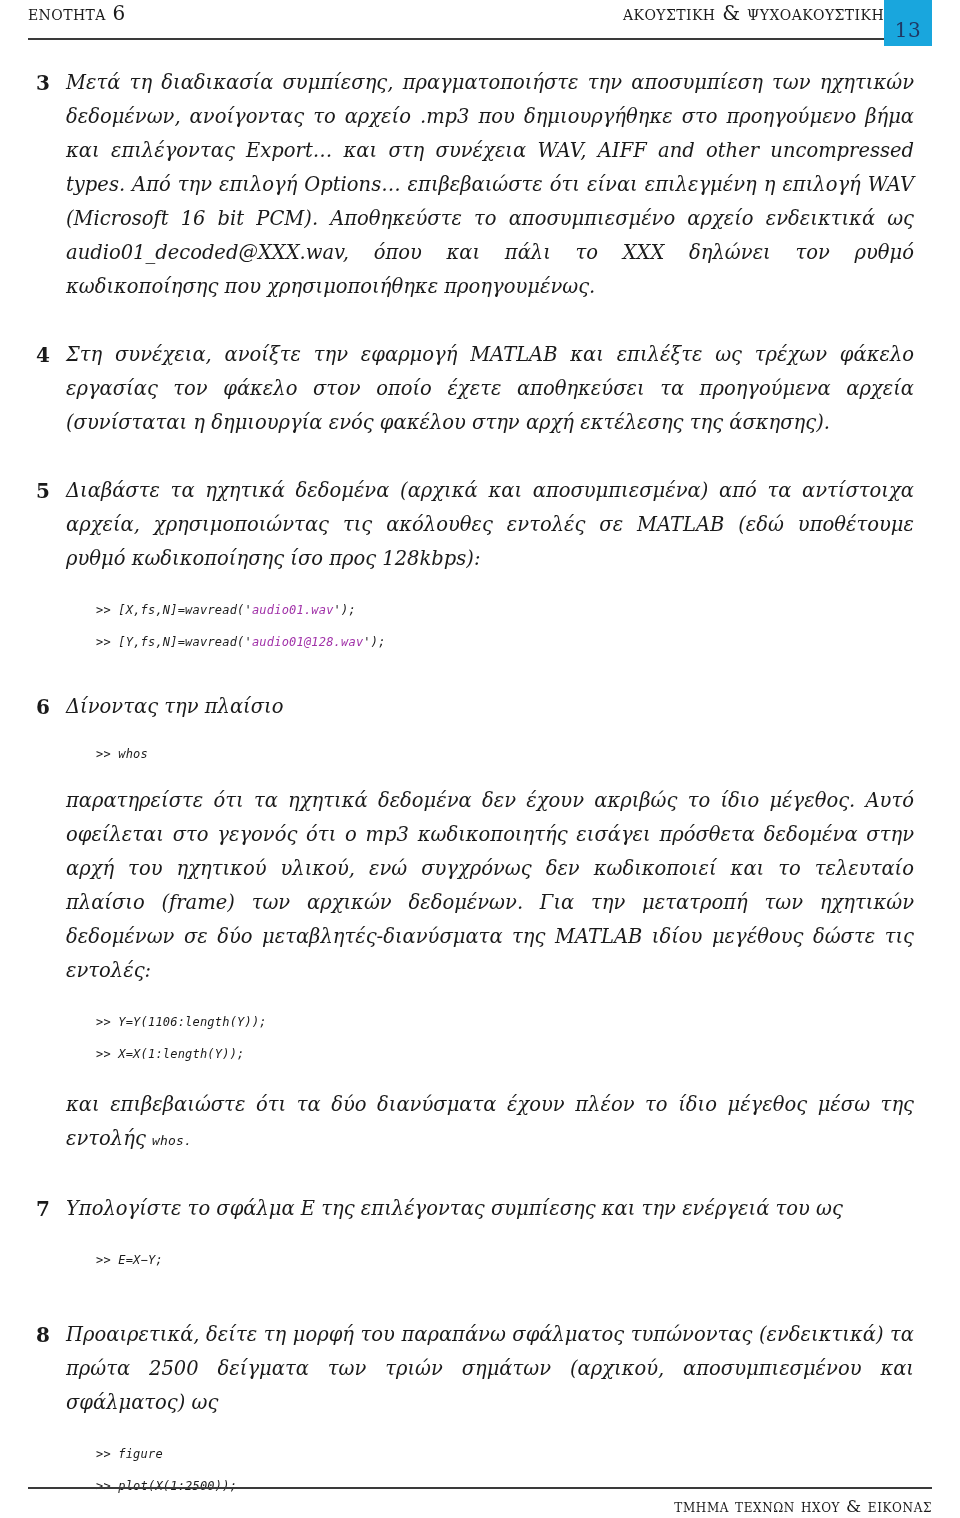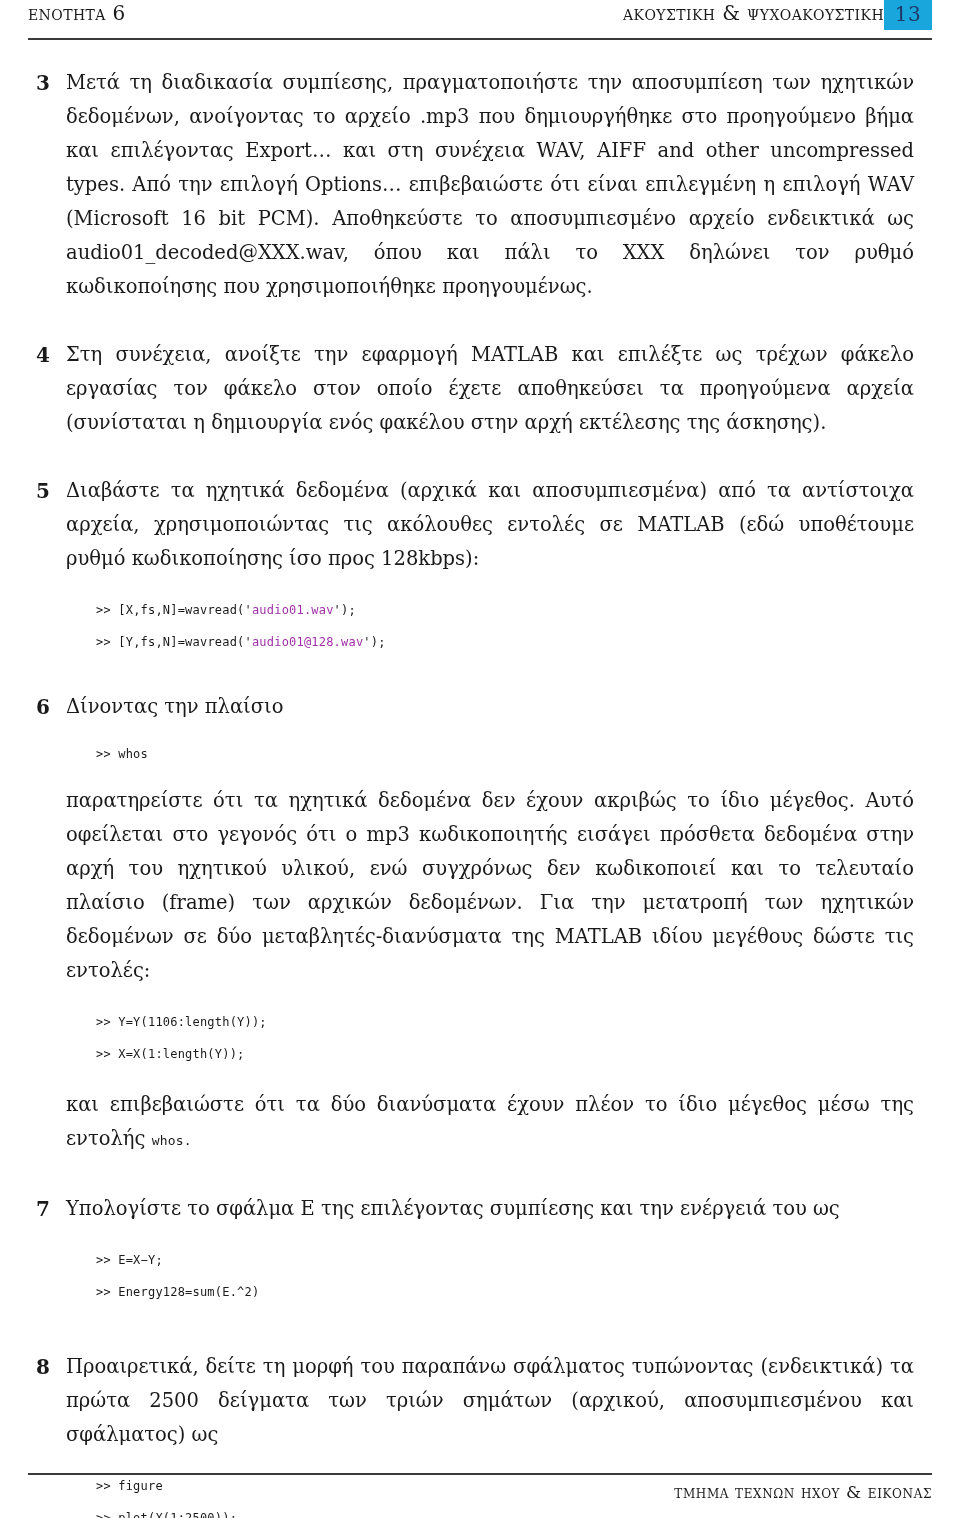--- a/index.html
+++ b/index.html
@@ -45,21 +45,21 @@
     color: #1a1a1a;
     white-space: nowrap;
   }
   .runhead-right-wrap {
     display: flex;
     align-items: flex-start;
   }
   .page-badge {
     display: inline-block;
     min-width: 34px;
-    padding: 1px 7px 3px 7px;
+    padding: 17px 7px 3px 7px;
     text-align: center;
     background: #19a6dd;
     color: #1f3864;
     font-size: 20px;
     line-height: 26px;
     font-family: "DejaVu Serif", "Liberation Serif", serif;
     letter-spacing: 0.5px;
   }
   .runhead-rule {
     height: 2px;
@@ -86,20 +86,21 @@
     font-size: 20px;
     line-height: 34px;
     font-weight: bold;
     text-align: left;
     font-family: "DejaVu Serif", "Liberation Serif", serif;
     color: #1a1a1a;
   }
   .item-body {
     flex: 1 1 auto;
     min-width: 0;
+    font-style: italic;
   }
   .para {
     font-size: 19.5px;
     line-height: 34px;
     text-align: justify;
     text-justify: inter-word;
     hyphens: manual;
     color: #1a1a1a;
     margin: 0;
   }
@@ -129,21 +130,21 @@
   }
 
   .gap-s { height: 10px; }
   .gap-m { height: 20px; }
 
   
   .footer {
     position: absolute;
     left: 28px;
     right: 28px;
-    bottom: 14px;
+    bottom: 0;
   }
   .footer-rule {
     height: 1.6px;
     background: #3a3a3a;
     margin-bottom: 5px;
   }
   .footer-text {
     text-align: right;
     font-size: 17px;
     line-height: 24px;
@@ -222,21 +223,20 @@
     </div>
 
     <div class="gap-m"></div>
 
     <div class="item">
       <div class="item-num">7</div>
       <div class="item-body">
         <p class="para nojust">Υπολογίστε το σφάλμα Ε της επιλέγοντας συμπίεσης και την ενέργειά του ως</p>
         <div class="code-block">
           <div class="code">&gt;&gt; E=X−Y;</div>
-          <div class="code">&gt;&gt; Energy128=sum(E.^2)</div>
         </div>
       </div>
     </div>
 
     <div class="gap-s"></div>
 
     <div class="item">
       <div class="item-num">8</div>
       <div class="item-body">
         <p class="para">Προαιρετικά, δείτε τη μορφή του παραπάνω σφάλματος τυπώνοντας (ενδεικτικά) τα πρώτα 2500 δείγματα των τριών σημάτων (αρχικού, αποσυμπιεσμένου και σφάλματος) ως</p>

